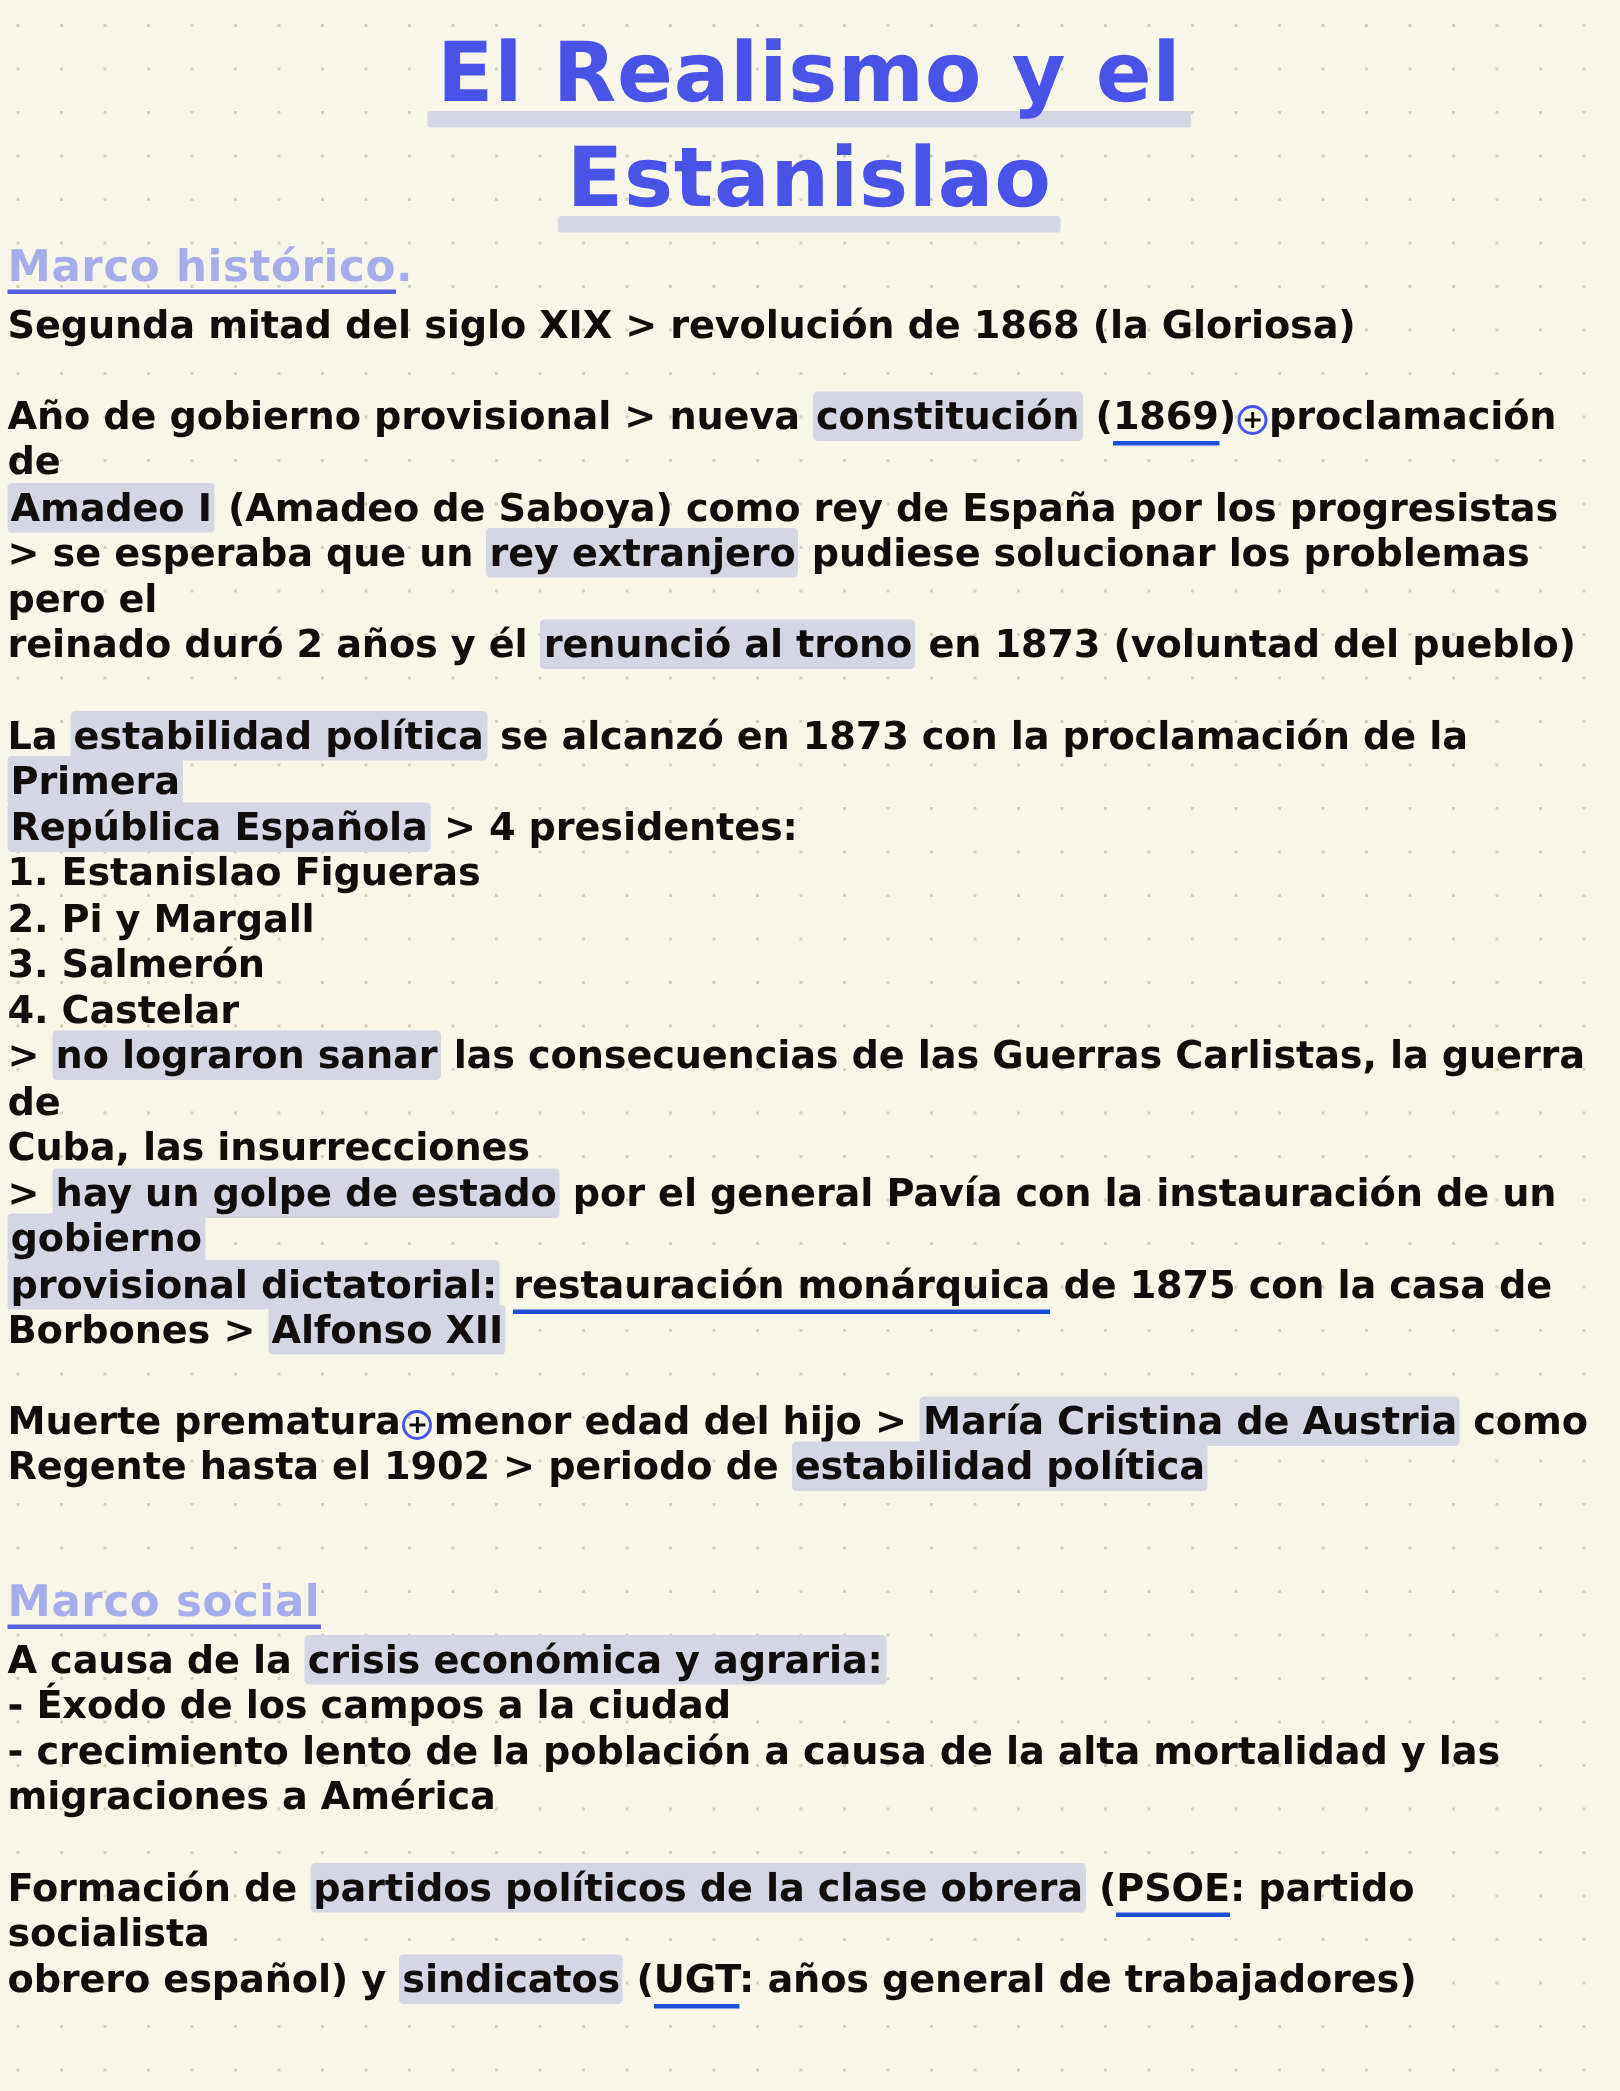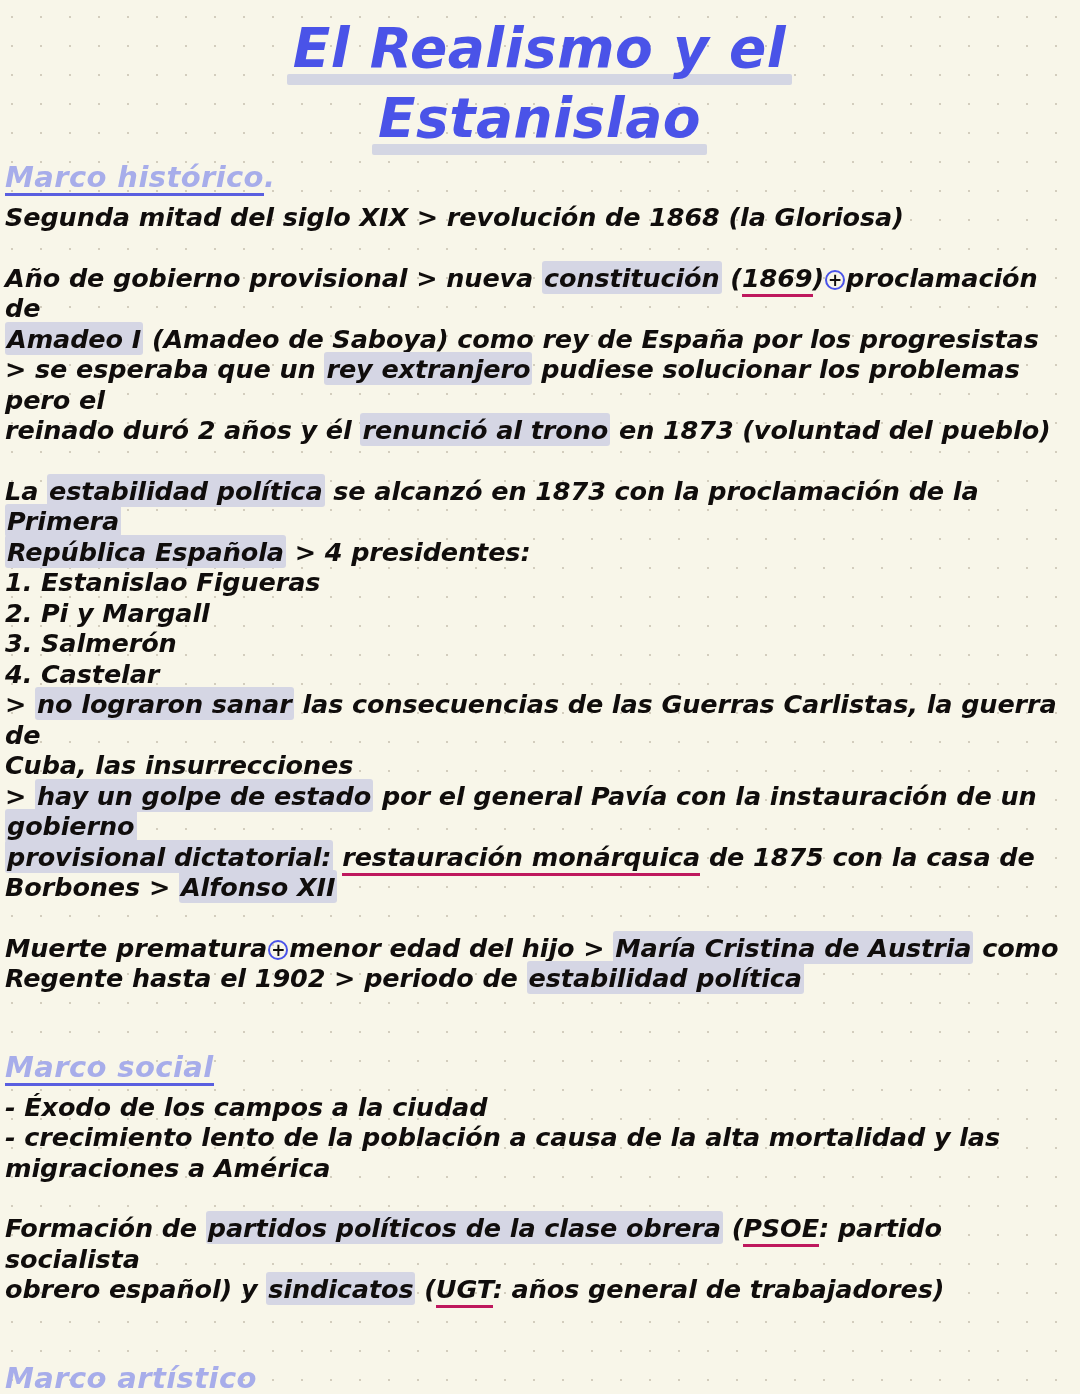--- a/index.html
+++ b/index.html
@@ -21,21 +21,20 @@
     color: #100d0c;
     -webkit-font-smoothing: antialiased;
   }
 
   #page {
     position: relative;
     width: 1080px;
     height: 1394px;
     box-sizing: border-box;
     padding: 0 6px 0 5px;
-    font-style: italic;
   }
 
   
   .doc-title {
     text-align: center;
     color: #4a53e8;
     font-family: "DejaVu Sans", "Liberation Sans", sans-serif;
     font-weight: 700;
     font-size: 55px;
     line-height: 68px;
@@ -95,21 +94,21 @@
     background-color: #d5d6e4;
     border-radius: 3px;
     padding: 2px 2px 1px 2px;
     box-decoration-break: clone;
     margin-top: 44px;
     -webkit-box-decoration-break: clone;
   }
 
   
   .ul {
-    border-bottom: 3px solid #be185d;
+    border-bottom: 3px solid #1d4ed8;
     padding-bottom: 1px;
   }
 
   
   .plus-circle {
     display: inline-block;
     width: 20px;
     height: 20px;
     line-height: 17px;
     border: 2.2px solid #4a53e8;
@@ -162,20 +161,21 @@
         <span class="ln"><span>Borbones </span><span class="arrow">&gt; </span><span class="hl">Alfonso XII</span></span>
       </p>
       <div class="gap-md"></div>
       <p class="para">
         <span class="ln"><span>Muerte prematura</span><span class="plus-circle">+</span><span>menor edad del hijo </span><span class="arrow">&gt; </span><span class="hl">María Cristina de Austria</span><span> como</span></span>
         <span class="ln"><span>Regente hasta el 1902 </span><span class="arrow">&gt; </span><span>periodo de </span><span class="hl">estabilidad política</span></span>
       </p>
       <div class="gap-xl"></div>
       <div class="heading-wrap"><span class="section-heading">Marco social</span></div>
       <p class="para">
+        <span class="ln"><span>A causa de la </span><span class="hl">crisis económica y agraria:</span></span>
         <span class="ln"><span>- Éxodo de los campos a la ciudad</span></span>
         <span class="ln"><span>- crecimiento lento de la población a causa de la alta mortalidad y las</span></span>
         <span class="ln"><span>migraciones a América</span></span>
       </p>
       <div class="gap-md"></div>
       <p class="para">
         <span class="ln"><span>Formación de </span><span class="hl">partidos políticos de la clase obrera</span><span> (</span><span class="ul">PSOE</span><span>: partido socialista</span></span>
         <span class="ln"><span>obrero español) y </span><span class="hl">sindicatos</span><span> (</span><span class="ul">UGT</span><span>: años general de trabajadores)</span></span>
       </p>
       <div class="gap-xl"></div>

